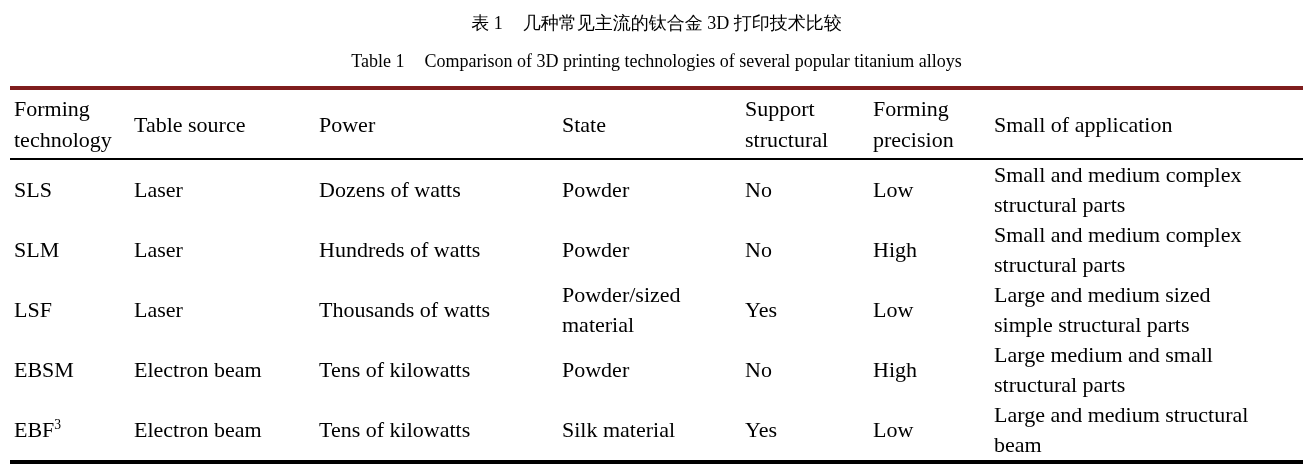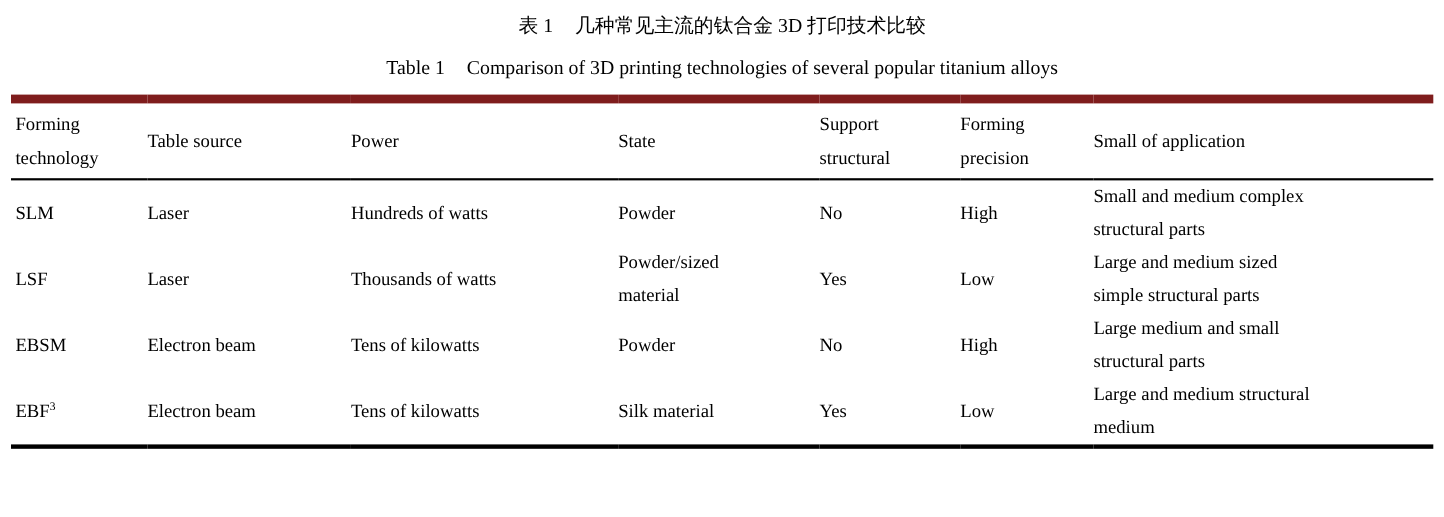--- a/index.html
+++ b/index.html
@@ -23,23 +23,23 @@
     white-space: nowrap;
   }
   .caption-zh { padding-top: 7px; }
   .caption-en { padding-top: 6px; }
   .caption .cap-label { margin-right: 20px; }
   table.cmp {
     border-collapse: collapse;
     table-layout: fixed;
     width: 1293px;
     margin: 9px 10px 12px 10px;
-    border-top: 8px solid #7f1d1d;
+    border-top: 4px solid #7f1d1d;
     border-bottom: 4px solid #000000;
-    font-size: 17px;
+    font-size: 22px;
   }
   col.c1 { width: 124px; }
   col.c2 { width: 185px; }
   col.c3 { width: 243px; }
   col.c4 { width: 183px; }
   col.c5 { width: 128px; }
   col.c6 { width: 121px; }
   col.c7 { width: 309px; }
   table.cmp th {
     font-weight: normal;
@@ -118,20 +118,35 @@
           <span class="ln">precision</span>
         </th>
         <th>
           <span class="ln">Small of application</span>
 
         </th>
       </tr>
     </thead>
     <tbody>
       <tr>
+        <td><span>SLS</span></td>
+        <td>Laser</td>
+        <td>Dozens of watts</td>
+        <td>
+          <span class="ln">Powder</span>
+
+        </td>
+        <td>No</td>
+        <td>Low</td>
+        <td>
+          <span class="ln">Small and medium complex</span>
+          <span class="ln">structural parts</span>
+        </td>
+      </tr>
+      <tr>
         <td><span>SLM</span></td>
         <td>Laser</td>
         <td>Hundreds of watts</td>
         <td>
           <span class="ln">Powder</span>
 
         </td>
         <td>No</td>
         <td>High</td>
         <td>
@@ -174,18 +189,18 @@
         <td>Electron beam</td>
         <td>Tens of kilowatts</td>
         <td>
           <span class="ln">Silk material</span>
 
         </td>
         <td>Yes</td>
         <td>Low</td>
         <td>
           <span class="ln">Large and medium structural</span>
-          <span class="ln">medium</span>
+          <span class="ln">beam</span>
         </td>
       </tr>
     </tbody>
   </table>
 </div>
 
 </body></html>

